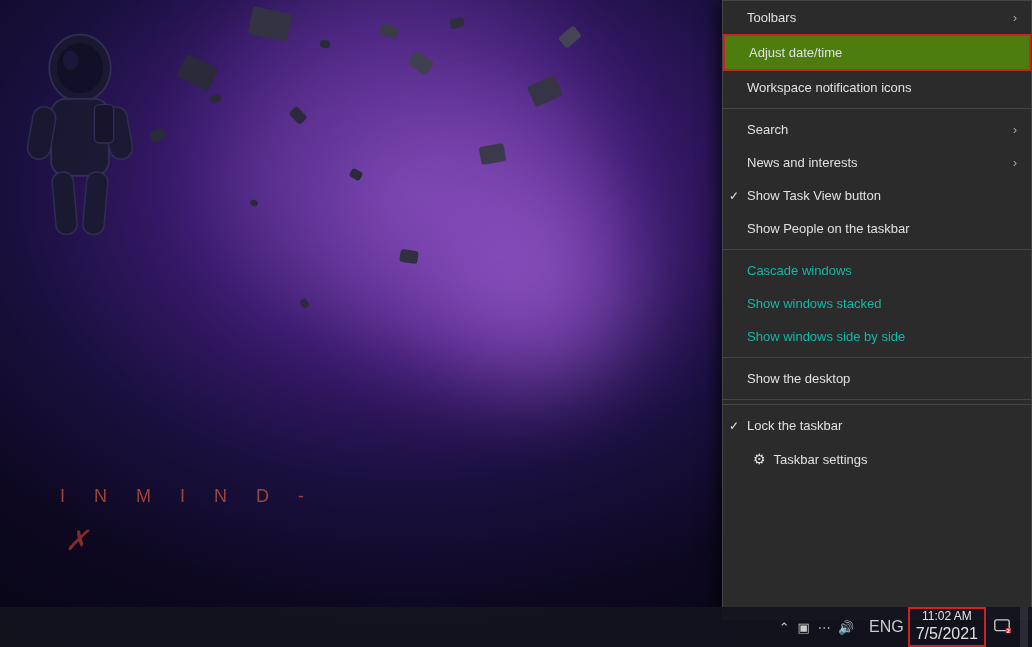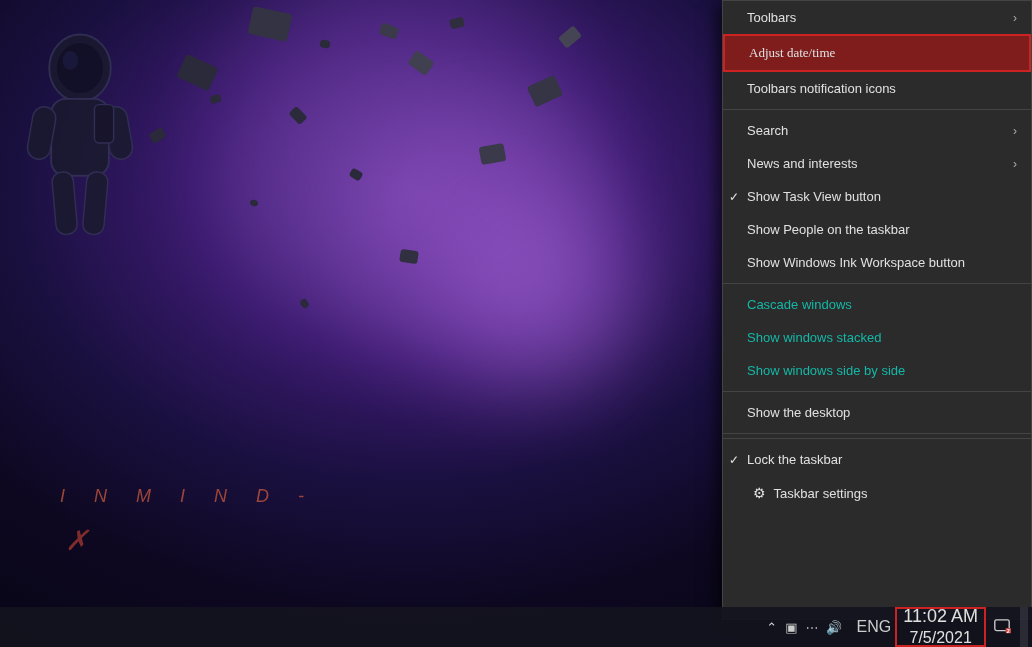--- a/index.html
+++ b/index.html
@@ -30,21 +30,20 @@
     }
 
     
     #desktop-text {
       position: absolute;
       bottom: 140px;
       left: 60px;
       color: rgba(180, 80, 60, 0.85);
       font-size: 18px;
       letter-spacing: 12px;
-      font-style: italic;
       font-weight: 300;
     }
 
     
     #desktop-sig {
       position: absolute;
       bottom: 90px;
       left: 65px;
       color: rgba(180, 60, 50, 0.7);
       font-size: 28px;
@@ -78,23 +77,22 @@
       align-items: flex-end;
       padding: 9px 24px;
       color: #e0e0e0;
       font-size: 13px;
       cursor: pointer;
       position: relative;
       white-space: nowrap;
     }
 
     .menu-item.highlighted {
-      background: #7f1d1d;
+      background: #4d7c0f;
       border: 2px solid #cc2222;
-      font-family: Liberation Serif, serif;
     }
 
     .menu-item.disabled {
       color: #14b8a6;
       cursor: default;
     }
 
     .menu-item .checkmark {
       position: absolute;
       left: 6px;
@@ -170,21 +168,21 @@
       flex-direction: column;
       align-items: center;
       justify-content: center;
       padding: 0 6px;
       height: 100%;
       cursor: pointer;
       border: 2px solid #cc2222;
     }
 
     #clock-time {
-      font-size: 18px;
+      font-size: 12px;
       color: #e0e0e0;
       line-height: 1.3;
     }
 
     #clock-date {
       font-size: 16px;
       color: #e0e0e0;
       line-height: 1.3;
     }
 
@@ -265,40 +263,37 @@
 
 <div id="context-menu">
     <div class="menu-item">
       <span>Toolbars</span>
       <span class="arrow">›</span>
     </div>
     <div class="menu-item highlighted">
       <span>Adjust date/time</span>
     </div>
     <div class="menu-item">
-      <span>Toolbars notification icons</span>
+      <span>Workspace notification icons</span>
     </div>
     <div class="menu-divider"></div>
     <div class="menu-item">
       <span>Search</span>
       <span class="arrow">›</span>
     </div>
     <div class="menu-item">
       <span>News and interests</span>
       <span class="arrow">›</span>
     </div>
     <div class="menu-item">
       <span class="checkmark">✓</span>
       <span>Show Task View button</span>
     </div>
     <div class="menu-item">
       <span>Show People on the taskbar</span>
-    </div>
-    <div class="menu-item">
-      <span>Show Windows Ink Workspace button</span>
     </div>
     <div class="menu-divider"></div>
     <div class="menu-item disabled">
       <span>Cascade windows</span>
     </div>
     <div class="menu-item disabled">
       <span>Show windows stacked</span>
     </div>
     <div class="menu-item disabled">
       <span>Show windows side by side</span>

